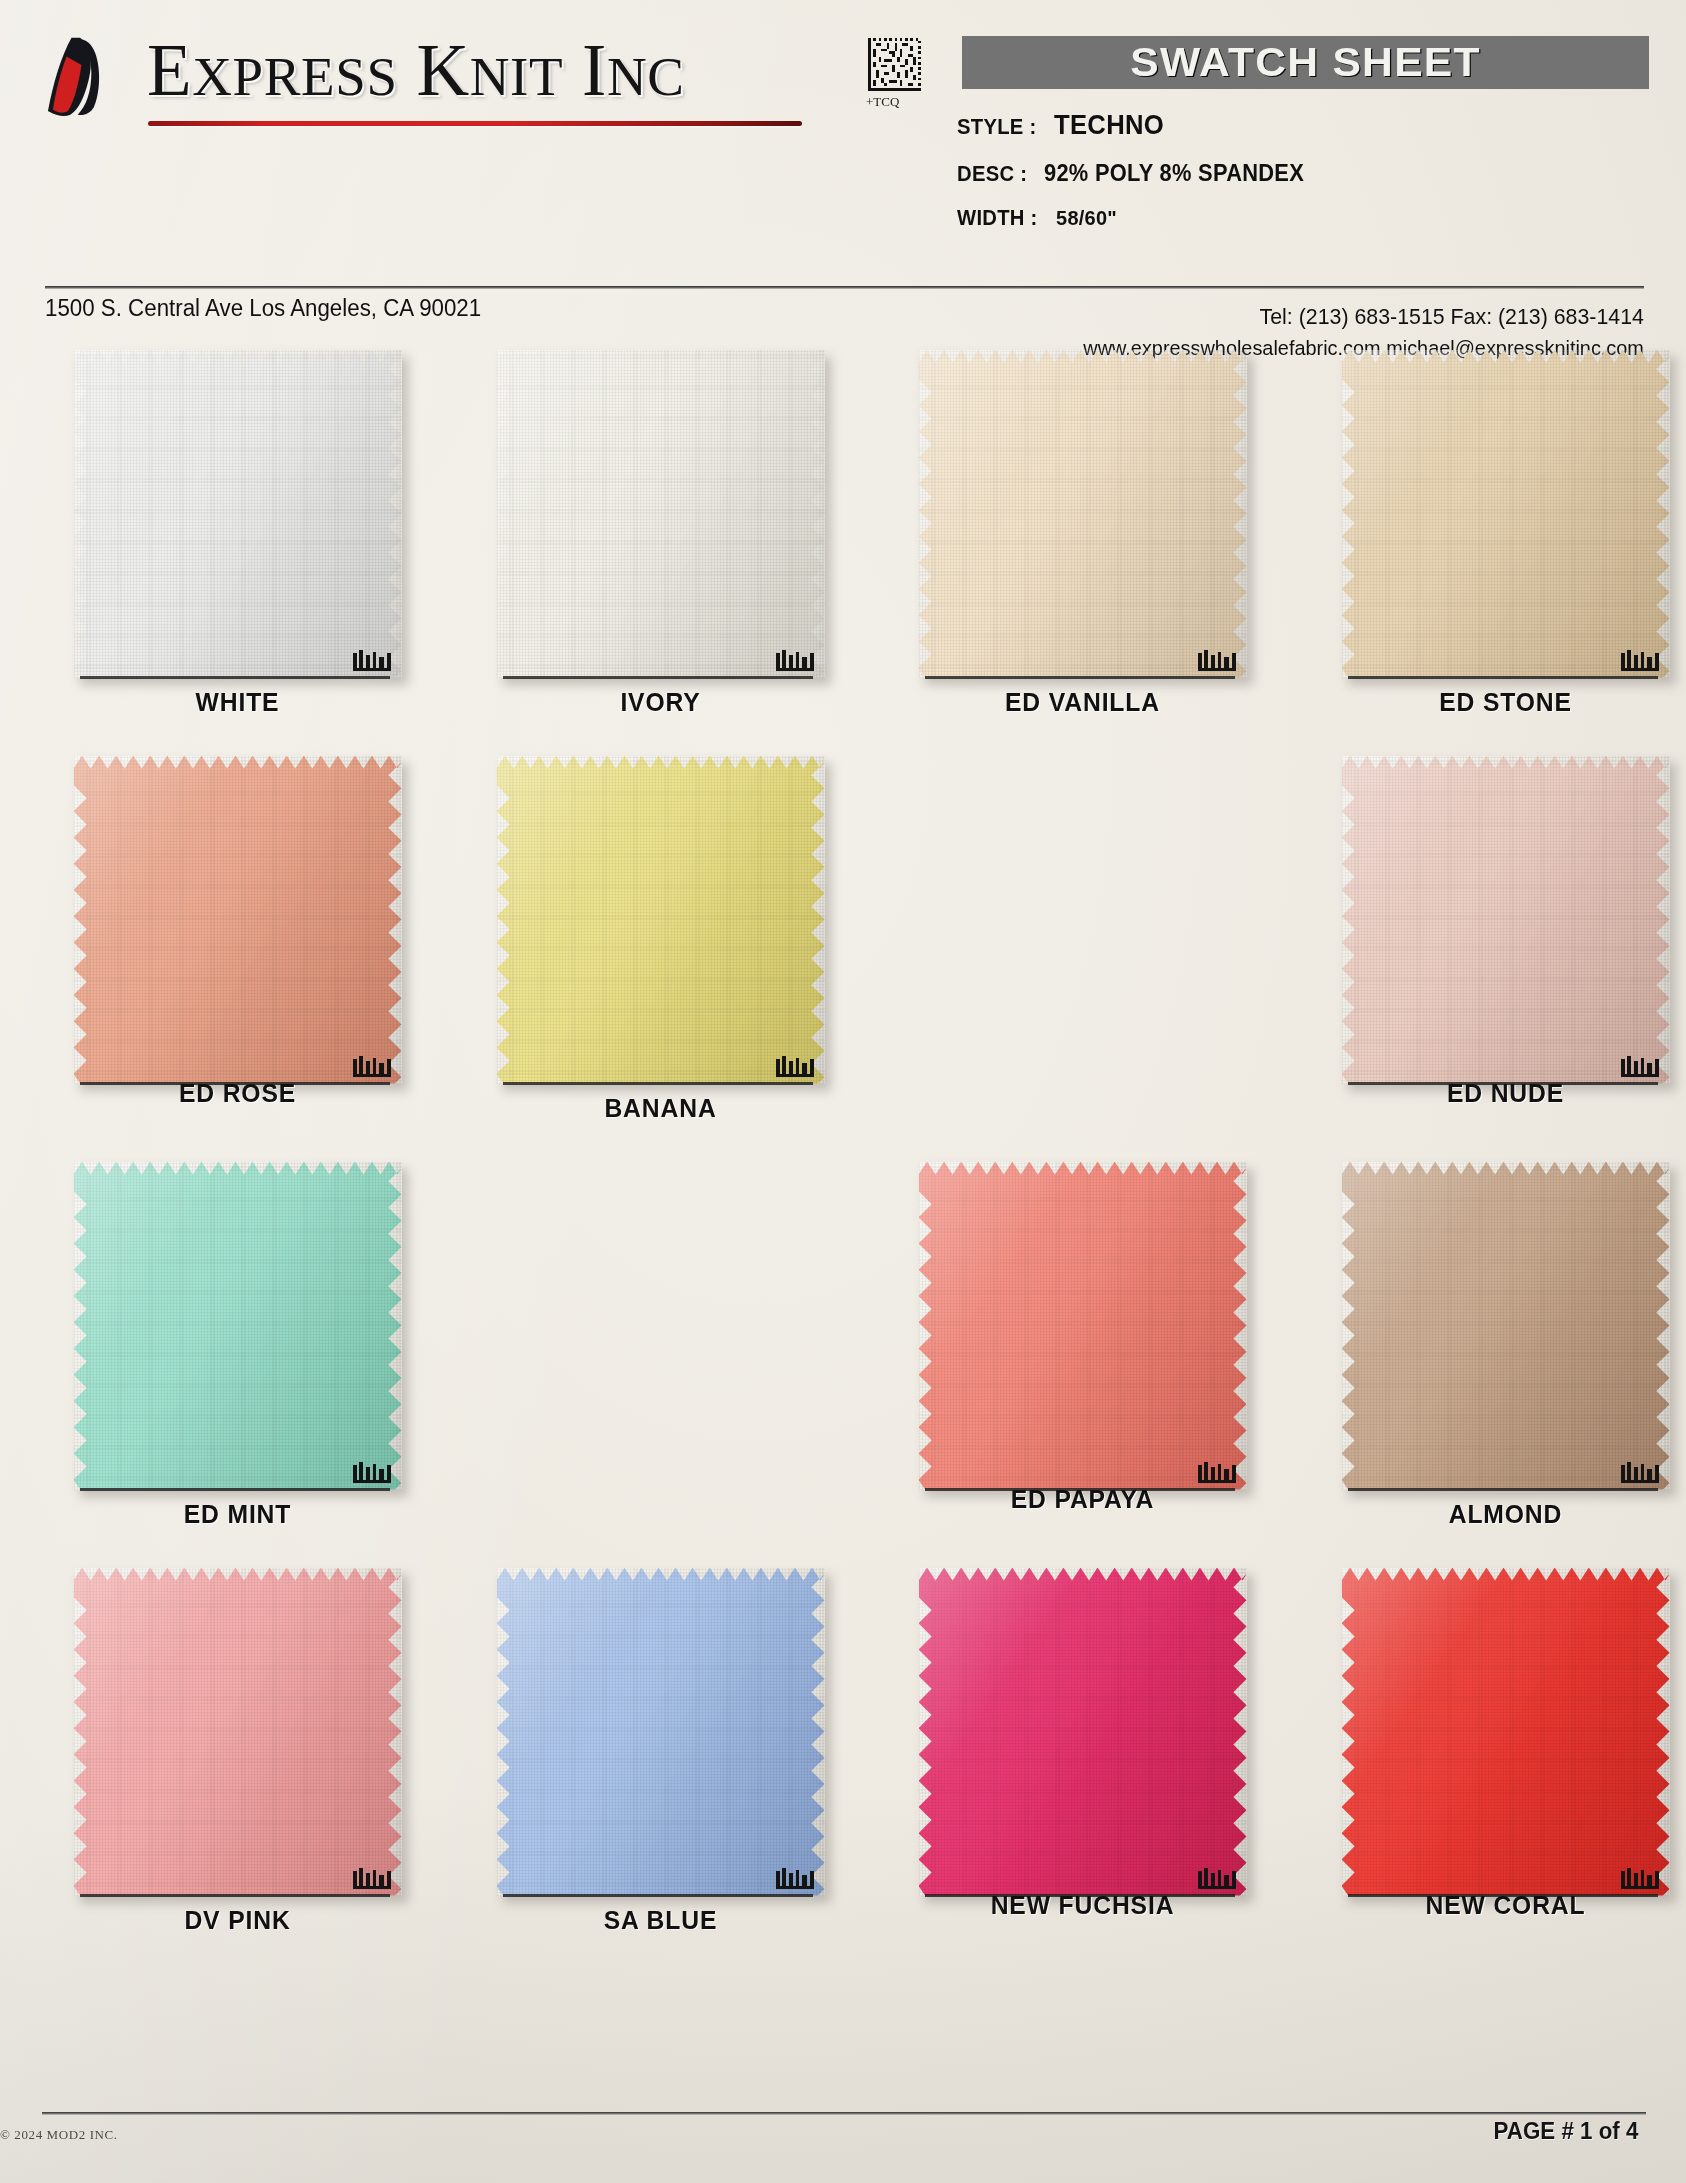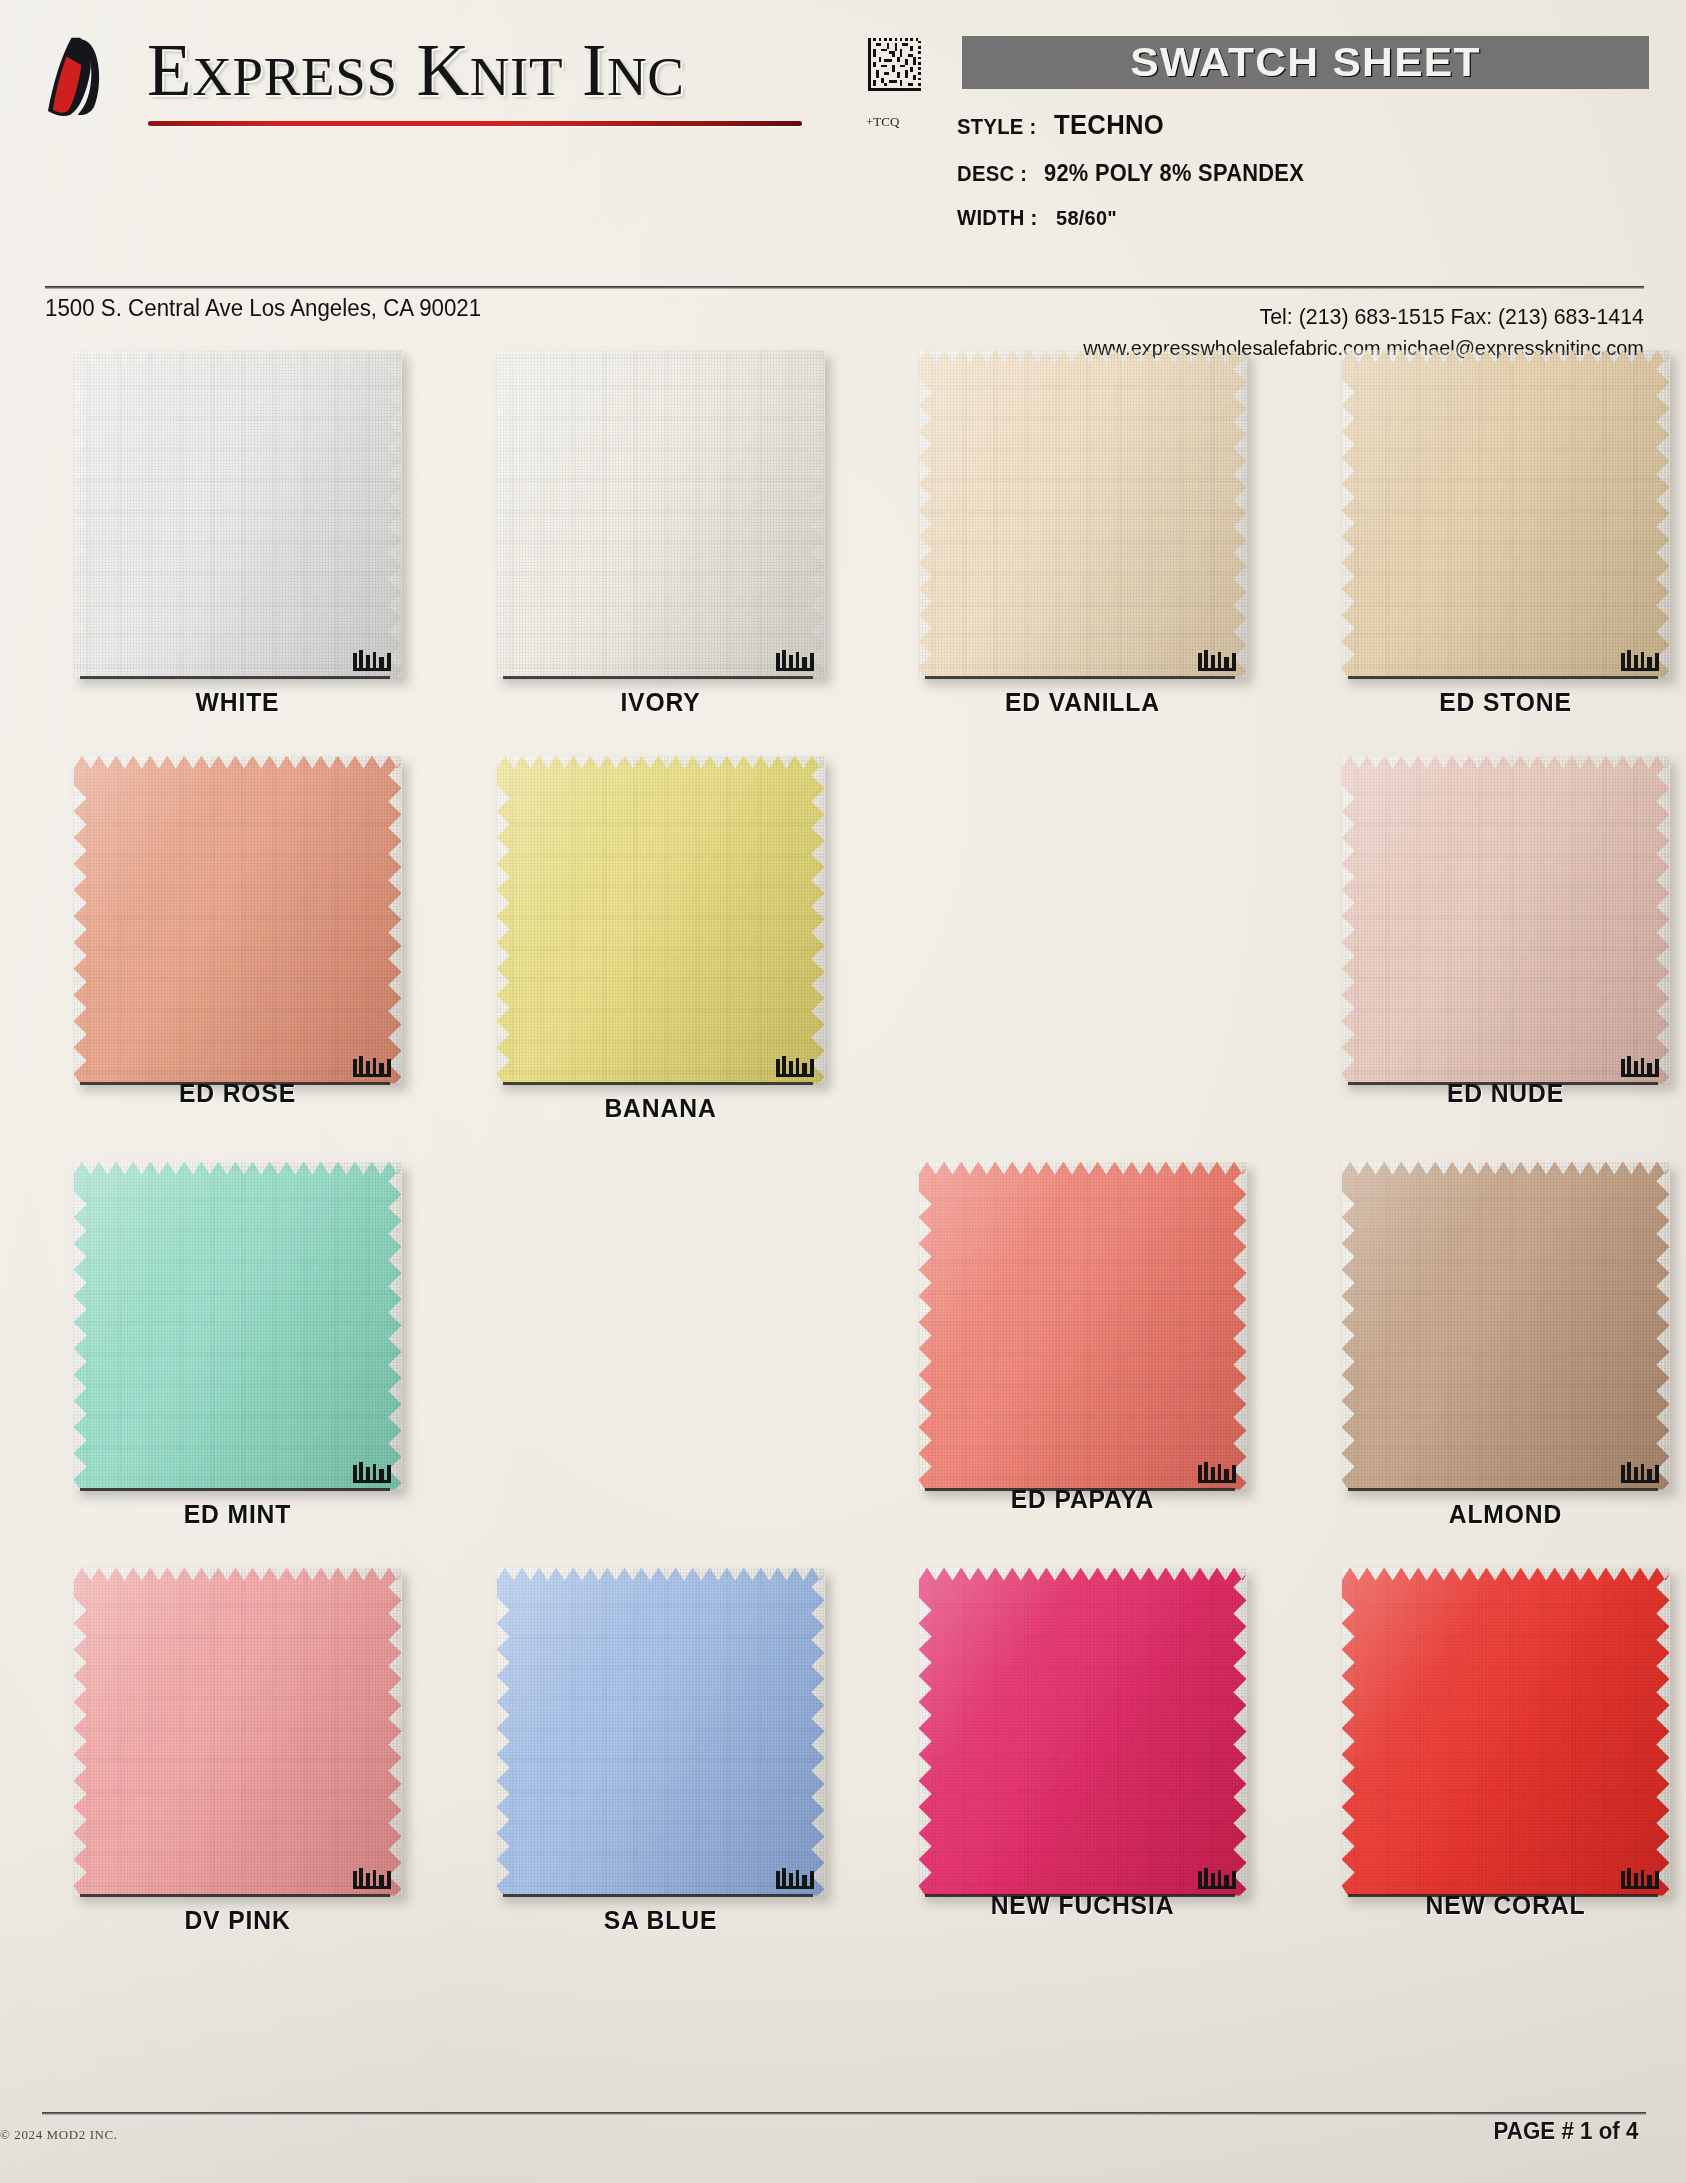--- a/index.html
+++ b/index.html
@@ -41,21 +41,21 @@
   .logo-rule{
     position:absolute;left:105px;top:92px;width:654px;height:5.6px;
     background:linear-gradient(90deg,#8d1414 0%, #cf1f1f 18%, #d42222 55%, #8a1313 88%, #5d0d0d 100%);
     border-radius:3.1px;
     box-shadow:0 1.2px 1.2px rgba(255,255,255,.7);
   }
 
   .dm-code{position:absolute;left:868px;top:38px;width:53px;height:53px;}
   .dm-label{
     position:absolute;left:866px;top:94px;
-    font-family:"Liberation Serif",serif;font-size:13px;color:#1c1c1c;margin-top:20px;
+    font-family:"Liberation Serif",serif;font-size:13px;color:#1c1c1c;
   }
 
   .swatch-banner{
     position:absolute;left:962px;top:36px;width:687px;height:53px;
     background:#737373;
     display:flex;align-items:center;justify-content:center;
   }
   .swatch-banner span{
     font-size:41px;font-weight:700;letter-spacing:1.2px;color:#f2f2ee;
     text-shadow:1.2px 1.2px 0 rgba(0,0,0,.9);

